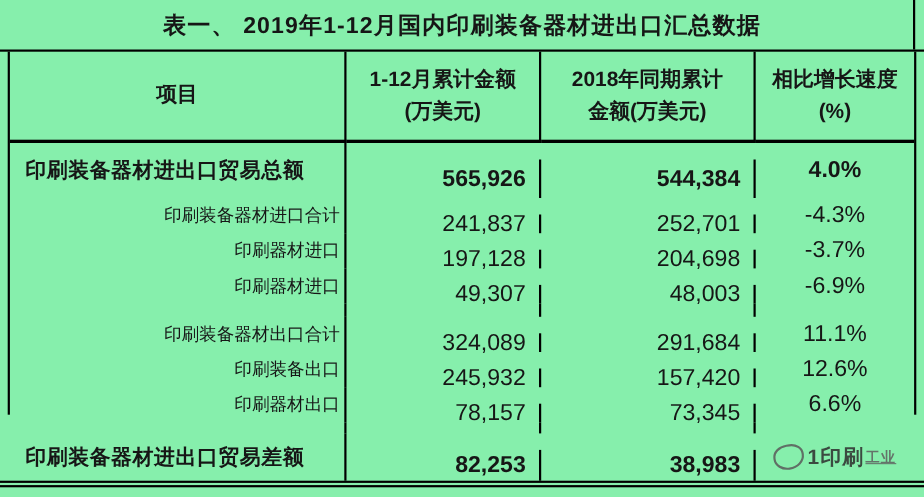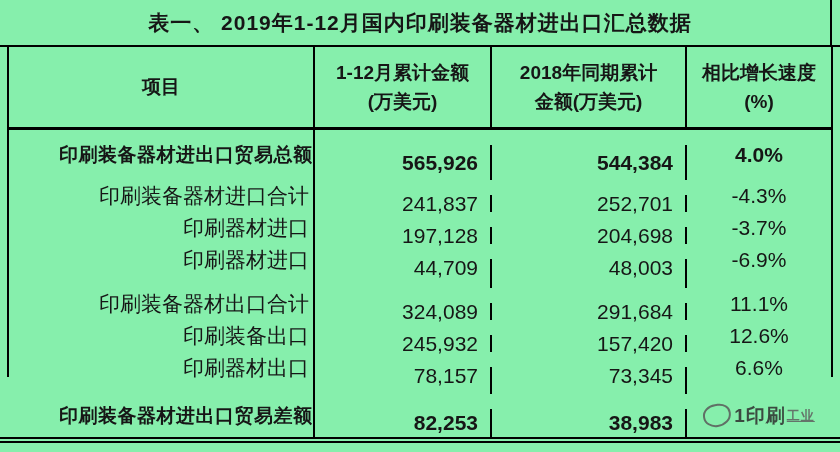--- a/index.html
+++ b/index.html
@@ -22,22 +22,22 @@
     display:grid;box-sizing:border-box;
     grid-template-columns:306px 177px 195px 144px;
     grid-template-rows:83px 50px 32px 32px 32px 12px 32px 32px 32px 10px 43px;
   }
   .cell{display:flex;align-items:center;box-sizing:border-box;min-width:0;}
   .vline{border-right:2px solid #000;}
   .hdr{
     justify-content:center;text-align:center;font-weight:bold;font-size:19px;
     line-height:1.55;white-space:pre-line;border-bottom:3px solid #000;
   }
-  .lbl{justify-content:flex-end;padding-right:4px;font-size:21px;white-space:nowrap;}
-  .lbl-main{justify-content:flex-start;padding-left:14px;font-weight:bold;font-size:19px;letter-spacing:0.5px;margin-left:36px;}
+  .lbl{justify-content:flex-end;padding-right:4px;font-size:16px;white-space:nowrap;}
+  .lbl-main{justify-content:flex-start;padding-left:14px;font-weight:bold;font-size:19px;letter-spacing:0.5px;}
   .num{justify-content:flex-end;padding-right:12px;font-size:21px;margin-top:15px;}
   .pct{justify-content:center;font-size:21px;}
   .bold{font-weight:bold;}
   .wm{display:flex;align-items:center;gap:1px;opacity:0.85;white-space:nowrap;}
   .wm-circle{
     display:inline-block;width:24px;height:19px;border:2px solid #5a5a5a;
     border-radius:50% 45% 55% 50%;transform:rotate(-8deg);margin-right:2px;flex:0 0 auto;
   }
   .wm-p1{font-size:19px;font-weight:bold;color:#2e2e2e;letter-spacing:1px;}
   .wm-p2{font-size:13px;font-weight:bold;color:#5f5f5f;text-decoration:underline;letter-spacing:1px;}
@@ -70,21 +70,21 @@
     <div class="cell num vline">241,837</div>
     <div class="cell num vline">252,701</div>
     <div class="cell pct">-4.3%</div>
 
     <div class="cell lbl vline">印刷器材进口</div>
     <div class="cell num vline">197,128</div>
     <div class="cell num vline">204,698</div>
     <div class="cell pct">-3.7%</div>
 
     <div class="cell lbl vline">印刷器材进口</div>
-    <div class="cell num vline">44,709</div>
+    <div class="cell num vline">49,307</div>
     <div class="cell num vline">48,003</div>
     <div class="cell pct">-6.9%</div>
 
     <div class="cell vline"></div>
     <div class="cell vline"></div>
     <div class="cell vline"></div>
     <div class="cell"></div>
 
     <div class="cell lbl vline">印刷装备器材出口合计</div>
     <div class="cell num vline">324,089</div>

